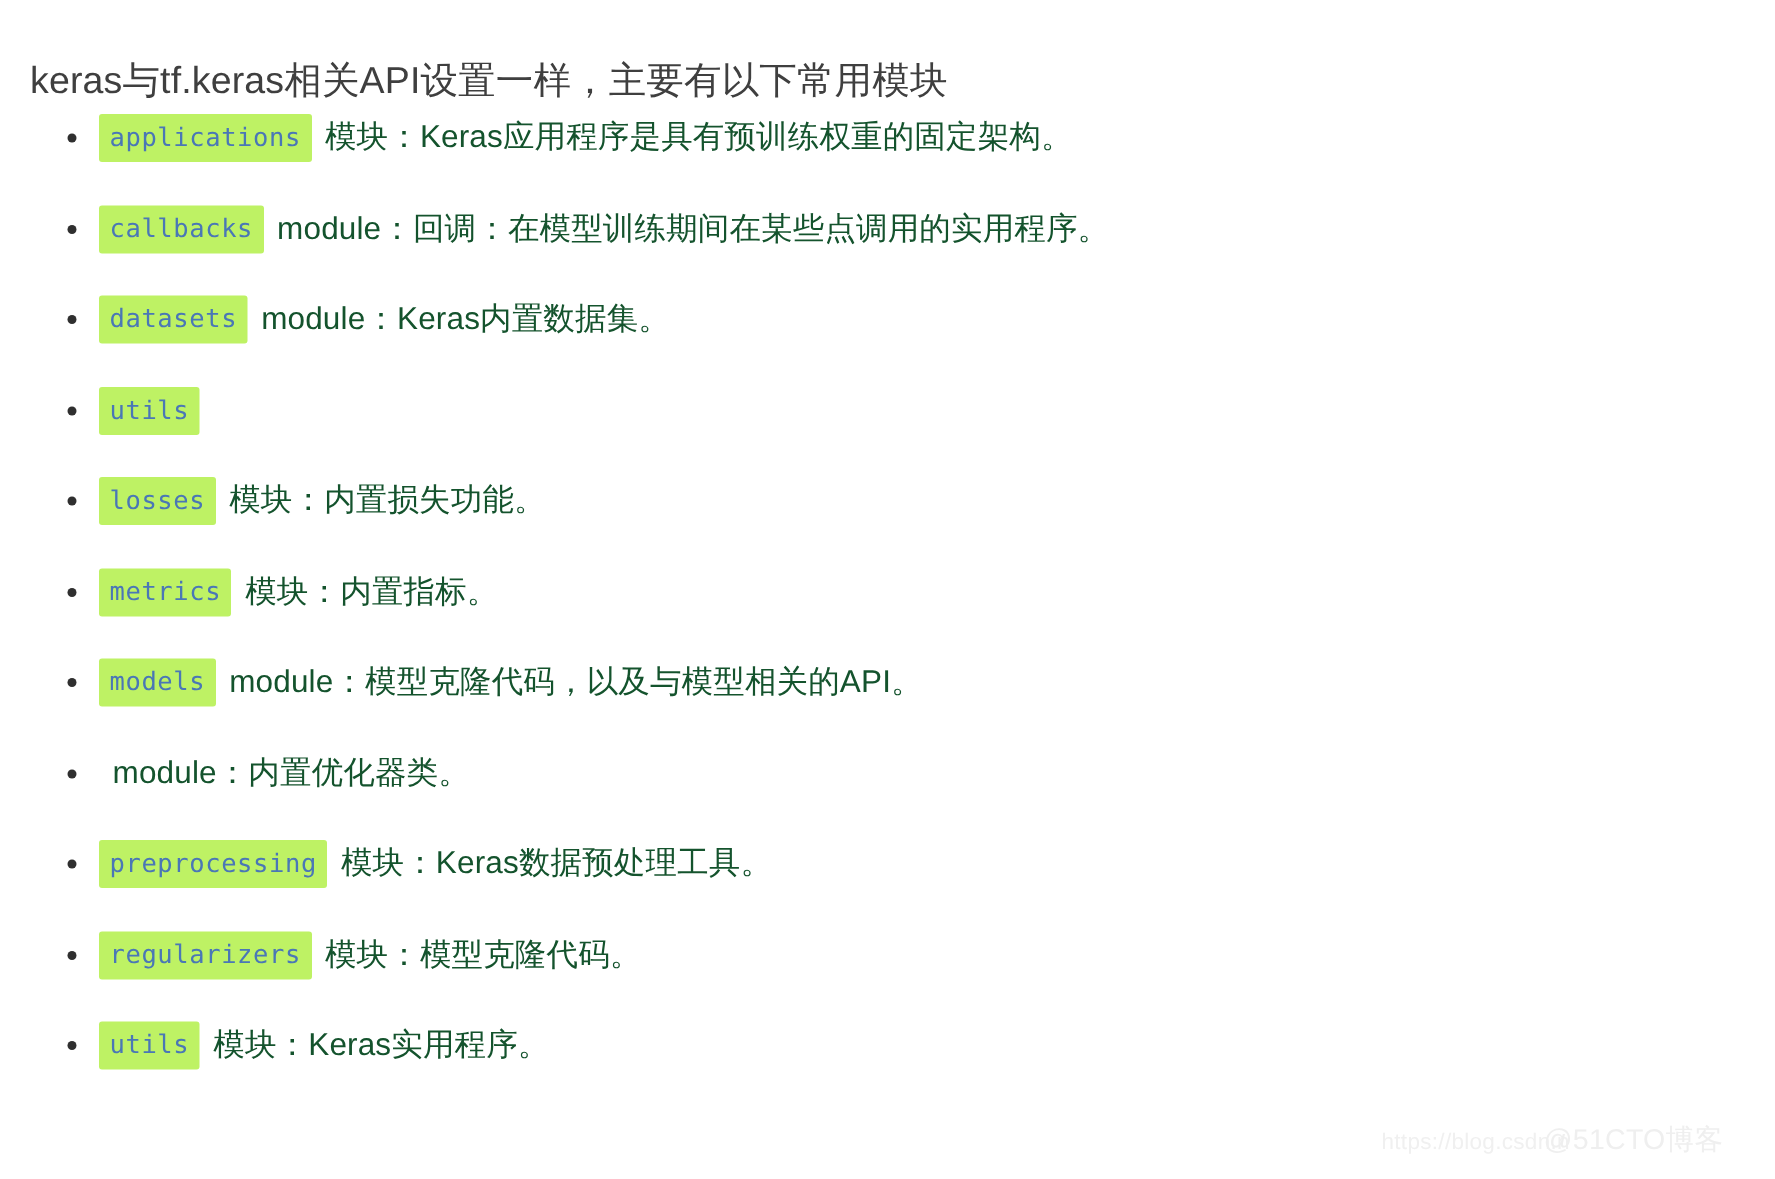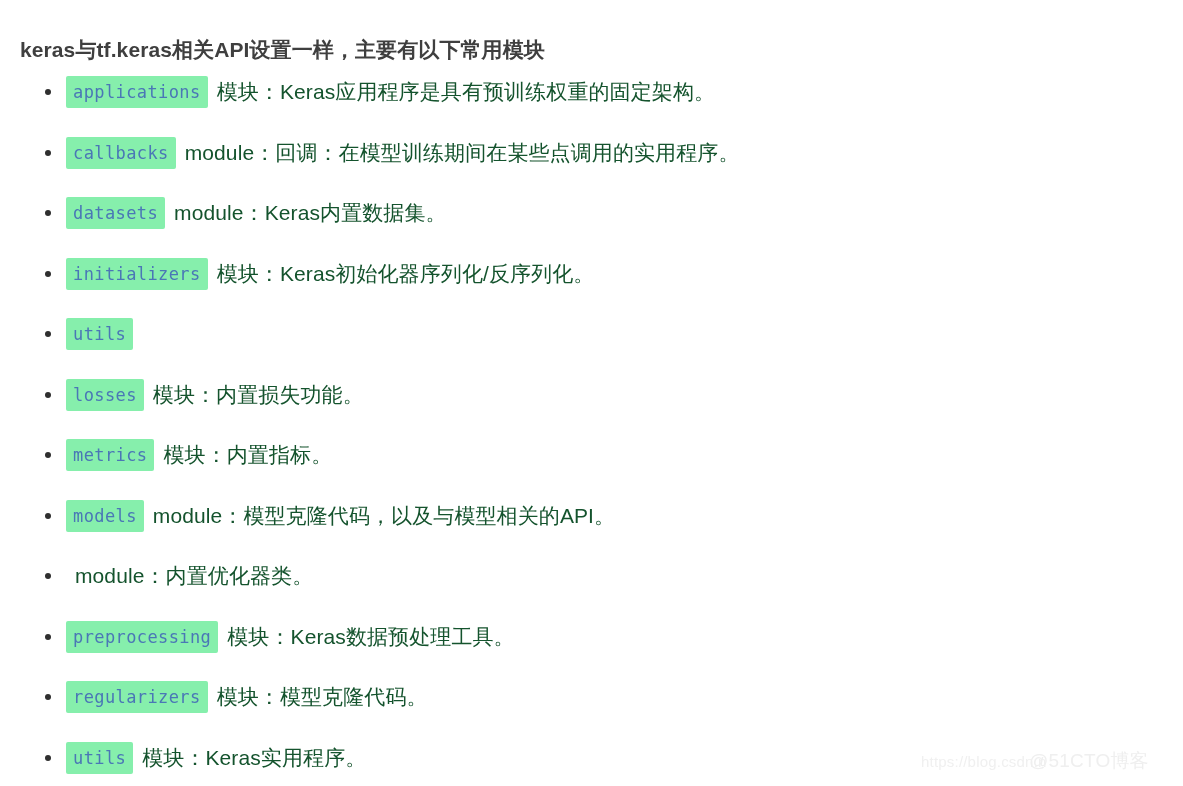--- a/index.html
+++ b/index.html
@@ -22,26 +22,25 @@
     width: 1183px;
     height: 786px;
     box-sizing: border-box;
   }
 
   
   .intro {
     position: absolute;
     left: 20px;
     top: 14px;
-    font-size: 21px;
+    font-size: 25px;
     line-height: 30px;
     color: #3f3f3f;
     letter-spacing: 0.1px;
     white-space: nowrap;
-    font-weight: bold;
   }
 
   
   .module-list {
     position: absolute;
     left: 0;
     top: 62px;
     width: 1183px;
     margin: 0;
     padding: 0;
@@ -63,21 +62,21 @@
     top: 50%;
     width: 6px;
     height: 6px;
     margin-top: -3px;
     border-radius: 50%;
     background: #2f2f2f;
   }
 
   .code-chip {
     display: inline-block;
-    background: #86efac;
+    background: #bef264;
     color: #4a77b6;
     font-family: "DejaVu Sans Mono", "Liberation Mono", monospace;
     font-size: 17px;
     line-height: 26px;
     padding: 3px 7px;
     border-radius: 2px;
     letter-spacing: 0.4px;
   }
 
   .item-desc {
@@ -138,25 +137,20 @@
         <code class="code-chip">callbacks</code>
         <span class="item-desc">module：回调：在模型训练期间在某些点调用的实用程序。</span>
       </li>
       <li class="module-item">
         <span class="bullet-marker"></span>
         <code class="code-chip">datasets</code>
         <span class="item-desc">module：Keras内置数据集。</span>
       </li>
       <li class="module-item">
         <span class="bullet-marker"></span>
-        <code class="code-chip">initializers</code>
-        <span class="item-desc">模块：Keras初始化器序列化/反序列化。</span>
-      </li>
-      <li class="module-item">
-        <span class="bullet-marker"></span>
         <code class="code-chip">utils</code>
       </li>
       <li class="module-item">
         <span class="bullet-marker"></span>
         <code class="code-chip">losses</code>
         <span class="item-desc">模块：内置损失功能。</span>
       </li>
       <li class="module-item">
         <span class="bullet-marker"></span>
         <code class="code-chip">metrics</code>

